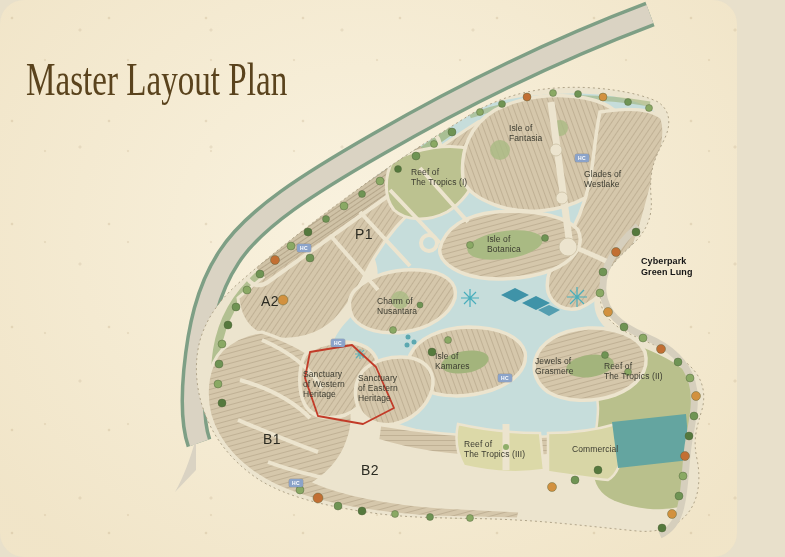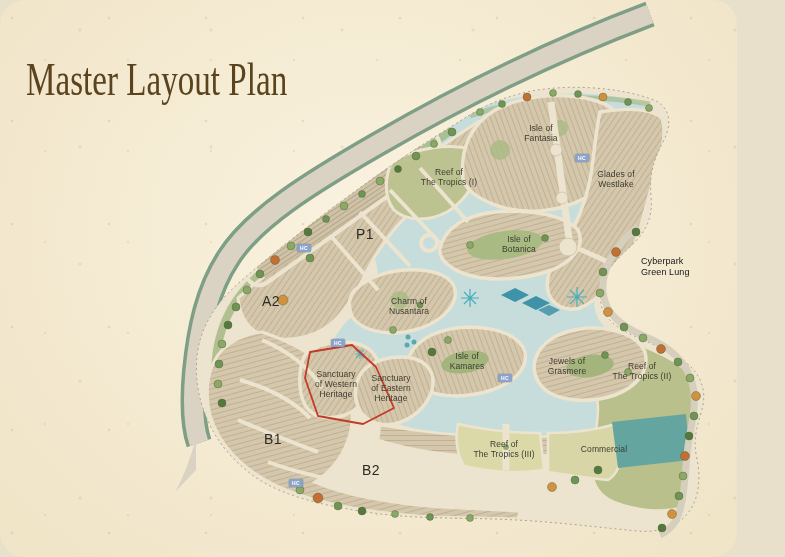--- a/index.html
+++ b/index.html
@@ -17,23 +17,23 @@
     border-radius: 24px;
   }
   svg{position:absolute;left:0;top:0;}
   .title{
     position:absolute;left:26px;top:57px;margin:0;
     font-family:"Liberation Serif",serif;font-weight:400;font-size:46px;line-height:1;
     color:#5a431d;transform:scaleX(.72);transform-origin:left top;white-space:nowrap;
   }
   .map-label{
     position:absolute;font-size:8.5px;line-height:1.18;color:#3c3c31;
-    text-align:center;white-space:pre-line;letter-spacing:.1px;
-  }
-  .map-label.bold{font-weight:normal;font-size:9px;line-height:1.25;color:#151515;text-align:left;}
+    text-align:left;white-space:pre-line;letter-spacing:.1px;
+  }
+  .map-label.bold{font-weight:bold;font-size:9px;line-height:1.25;color:#151515;text-align:left;}
   .map-label.zone{font-size:14px;color:#2b2b22;letter-spacing:.4px;}
   .hc{
     position:absolute;width:14px;height:8px;background:#8ba3c9;border-radius:2px;
     color:#fff;font-size:5px;font-weight:bold;display:flex;align-items:center;justify-content:center;
     letter-spacing:.3px;box-shadow:0 0 0 .5px rgba(70,90,130,.35);
   }
   .watermark{
     position:absolute;left:520px;top:463px;
     font-size:30px;font-weight:bold;color:#4b136e;letter-spacing:.5px;white-space:nowrap;
   }

